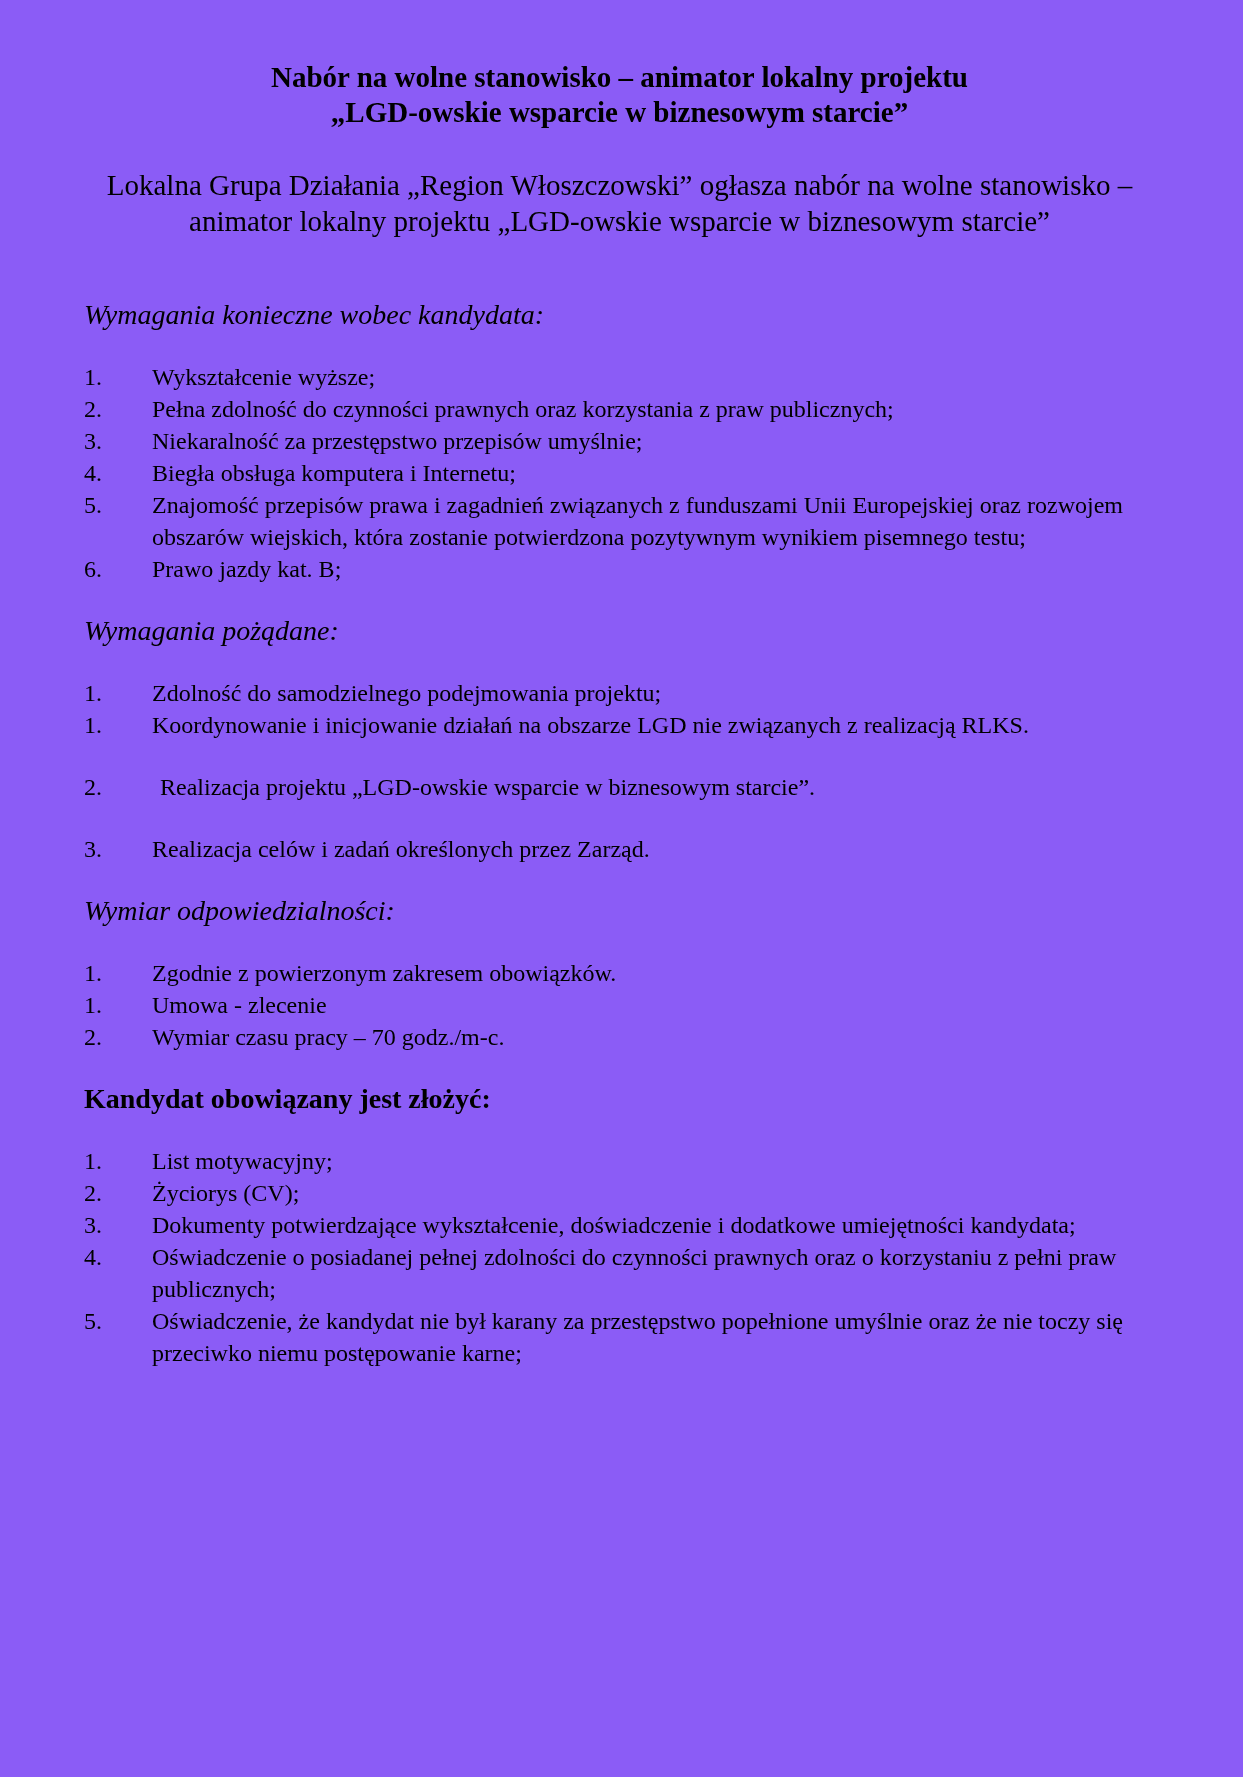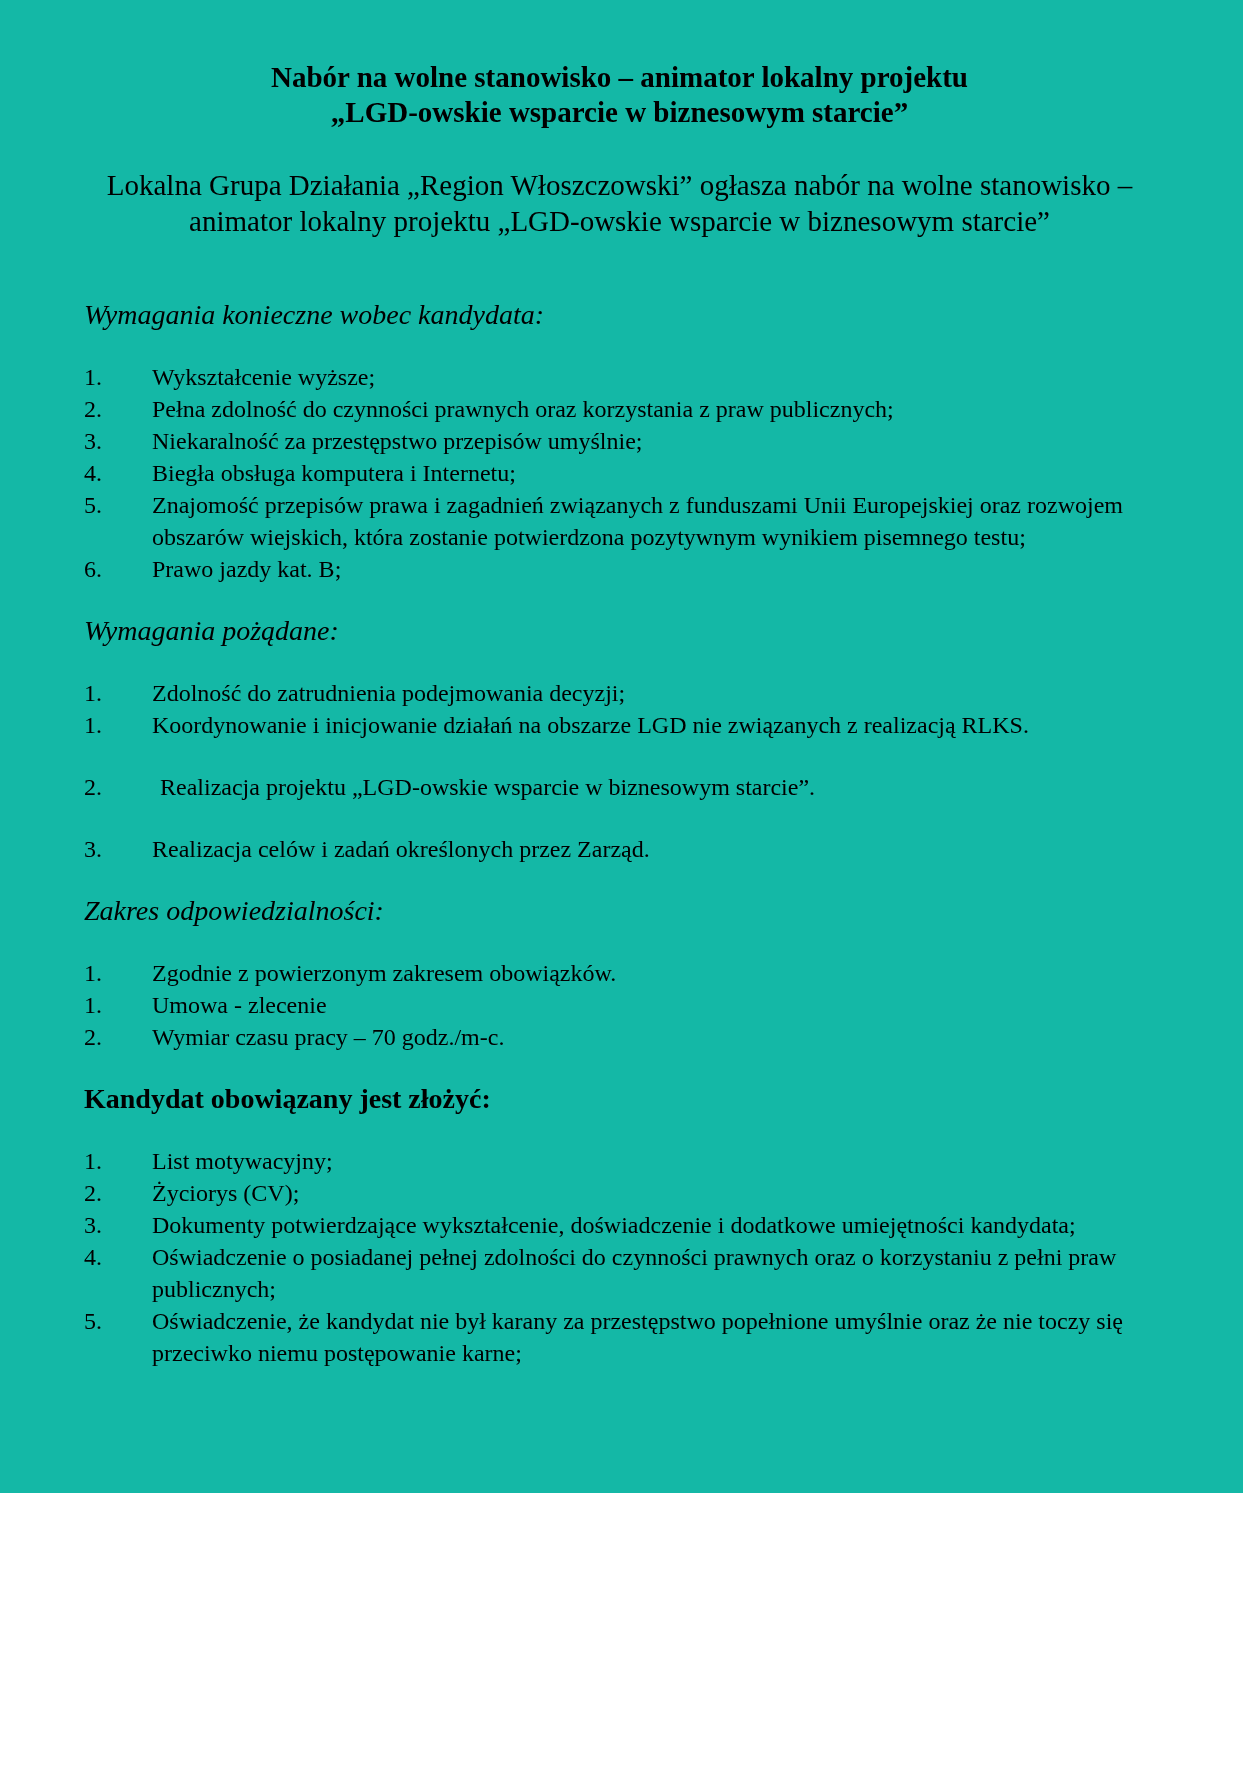--- a/index.html
+++ b/index.html
@@ -3,23 +3,23 @@
 <meta charset="utf-8">
 <style>
   html, body {
     margin: 0;
     padding: 0;
     background: #ffffff;
   }
   .page {
     position: relative;
     width: 1243px;
-    height: 1493px;
+    height: 1777px;
     box-sizing: border-box;
-    background: #14b8a6;
+    background: #8b5cf6;
     color: #000000;
     font-family: "Liberation Serif", serif;
     padding: 60px 88px 40px 84px;
     overflow: hidden;
   }
   
   .doc-title {
     font-size: 29px;
     font-weight: 700;
     line-height: 35px;
@@ -123,21 +123,21 @@
           <span class="txt">Prawo jazdy kat. B;</span>
         </div>
       </div>
     </section>
 
     <section>
       <h2 class="sec-heading h-italic">Wymagania pożądane:</h2>
       <div class="list">
         <div class="row">
           <span class="num">1.</span>
-          <span class="txt">Zdolność do zatrudnienia podejmowania decyzji;</span>
+          <span class="txt">Zdolność do samodzielnego podejmowania projektu;</span>
         </div>
       </div>
     </section>
 
     <section class="sec-spaced">
       <div class="list">
         <div class="row">
           <span class="num">1.</span>
           <span class="txt">Koordynowanie i inicjowanie działań na obszarze LGD nie związanych z realizacją RLKS.</span>
         </div>
@@ -146,21 +146,21 @@
           <span class="txt pad-sm">Realizacja projektu „LGD-owskie wsparcie w biznesowym starcie”.</span>
         </div>
         <div class="row">
           <span class="num">3.</span>
           <span class="txt">Realizacja celów i zadań określonych przez Zarząd.</span>
         </div>
       </div>
     </section>
 
     <section>
-      <h2 class="sec-heading h-italic">Zakres odpowiedzialności:</h2>
+      <h2 class="sec-heading h-italic">Wymiar odpowiedzialności:</h2>
       <div class="list">
         <div class="row">
           <span class="num">1.</span>
           <span class="txt">Zgodnie z powierzonym zakresem obowiązków.</span>
         </div>
       </div>
     </section>
 
     <section>
       <div class="list">

